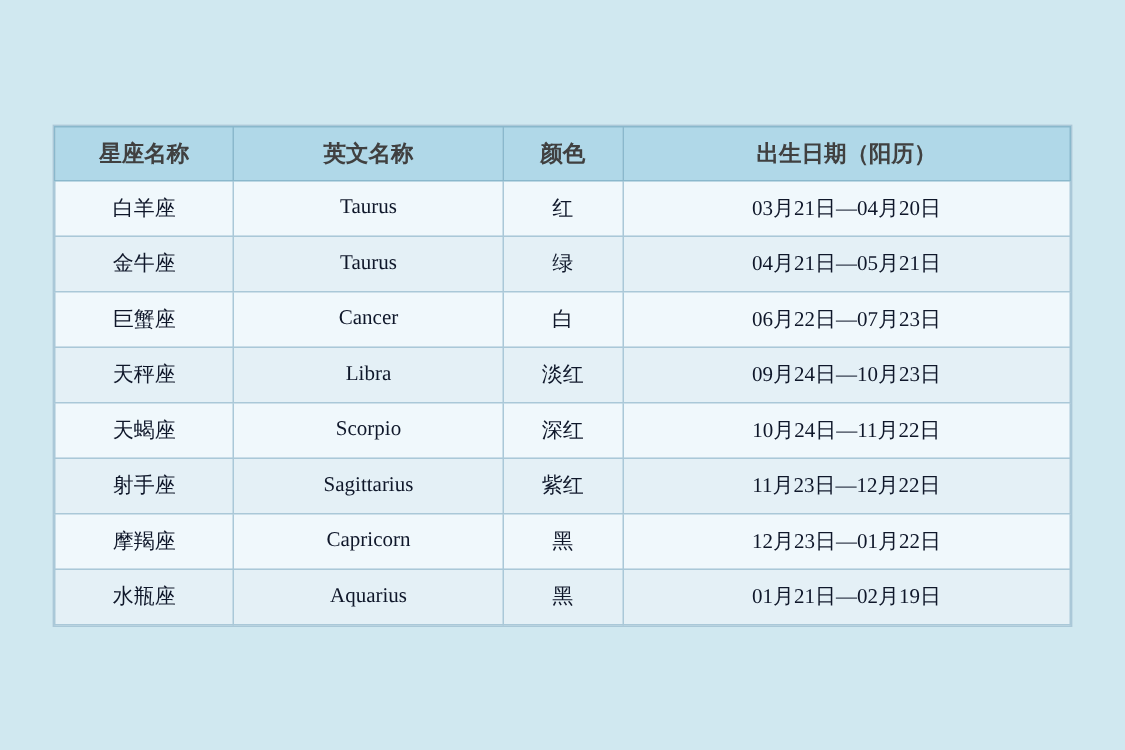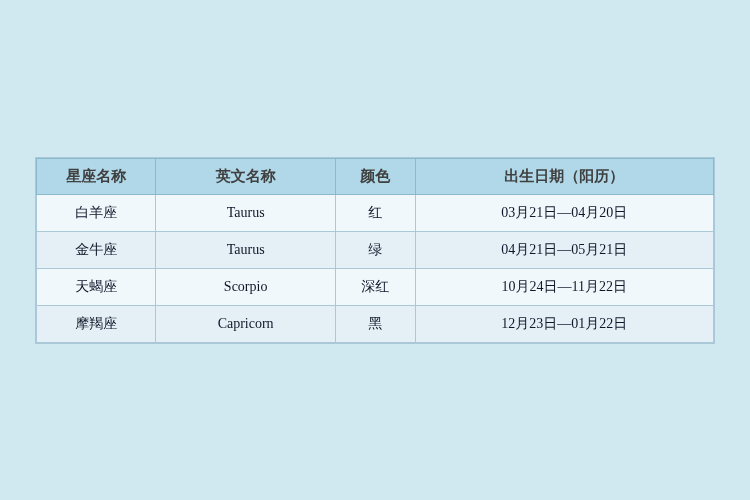--- a/index.html
+++ b/index.html
@@ -84,26 +84,50 @@
           <td>红</td>
           <td>03月21日—04月20日</td>
         </tr>
         <tr>
           <td>金牛座</td>
           <td>Taurus</td>
           <td>绿</td>
           <td>04月21日—05月21日</td>
         </tr>
         <tr>
+          <td>巨蟹座</td>
+          <td>Cancer</td>
+          <td>白</td>
+          <td>06月22日—07月23日</td>
+        </tr>
+        <tr>
+          <td>天秤座</td>
+          <td>Libra</td>
+          <td>淡红</td>
+          <td>09月24日—10月23日</td>
+        </tr>
+        <tr>
           <td>天蝎座</td>
           <td>Scorpio</td>
           <td>深红</td>
           <td>10月24日—11月22日</td>
+        </tr>
+        <tr>
+          <td>射手座</td>
+          <td>Sagittarius</td>
+          <td>紫红</td>
+          <td>11月23日—12月22日</td>
         </tr>
         <tr>
           <td>摩羯座</td>
           <td>Capricorn</td>
           <td>黑</td>
           <td>12月23日—01月22日</td>
         </tr>
+        <tr>
+          <td>水瓶座</td>
+          <td>Aquarius</td>
+          <td>黑</td>
+          <td>01月21日—02月19日</td>
+        </tr>
       </tbody>
   </table>
 </div>
 
 </body></html>

